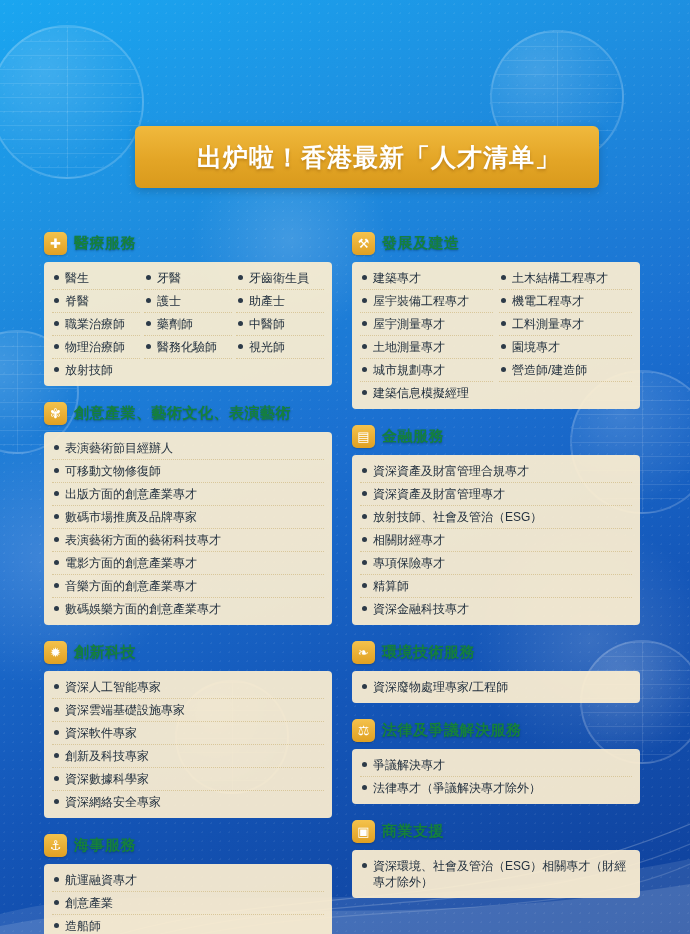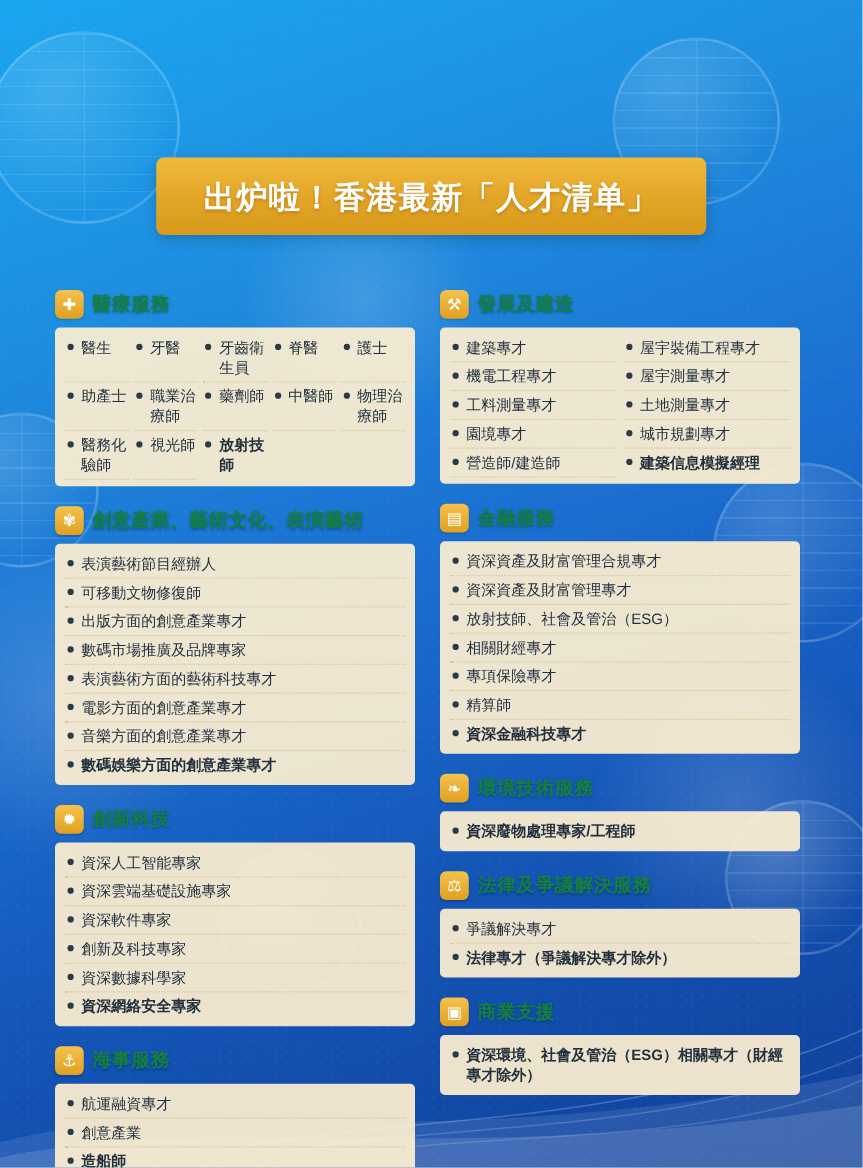--- a/index.html
+++ b/index.html
@@ -28,24 +28,25 @@
   .dots{position:absolute;width:100%;height:100%;
     background-image:radial-gradient(rgba(255,255,255,.10) 1px,rgba(255,255,255,0) 1px);
     background-size:9px 9px;opacity:.55;}
   .wave{position:absolute;left:0;right:0;bottom:0;height:170px;overflow:hidden;}
   .wave svg{position:absolute;bottom:0;left:0;}
 
   .content{position:relative;z-index:5;}
 
   
   .banner{
-    position:absolute;left:125px;top:126px;width:440px;height:62px;
+    position:absolute;left:135px;top:126px;width:440px;height:62px;
     background:linear-gradient(180deg,#f0b93d 0%,#e3a526 55%,#d99a1c 100%);
     border-radius:6px;display:flex;align-items:center;justify-content:center;
     box-shadow:0 3px 10px rgba(0,0,0,.18);
+    padding-left:24px;
   }
   .banner span{color:#fff;font-size:25px;font-weight:bold;letter-spacing:1px;
     text-shadow:0 2px 3px rgba(120,70,0,.35);}
 
   
   .col{position:absolute;width:288px;}
   .col-left{left:44px;top:232px;}
   .col-right{left:352px;top:232px;}
 
   .section{margin-bottom:16px;}
@@ -54,24 +55,24 @@
     background:linear-gradient(180deg,#f4c24c,#e0a022);
     display:flex;align-items:center;justify-content:center;color:#fff;font-size:13px;line-height:1;
     box-shadow:0 1px 2px rgba(0,0,0,.2);}
   .sec-title{color:#15803d;font-size:15px;font-weight:bold;letter-spacing:.5px;
     text-shadow:0 1px 2px rgba(0,40,90,.45);}
 
   .panel{background:rgba(255,240,208,.92);border-radius:4px;padding:5px 8px;}
   ul.items{list-style:none;margin:0;padding:0;}
   ul.items li{position:relative;padding:3px 0 3px 13px;font-size:12px;color:#23313f;
     border-bottom:1px dotted #d9c79a;line-height:16px;}
-  ul.items li:last-child{border-bottom:none;font-weight:bold;}
+  ul.items li:last-child{border-bottom:none;}
   ul.items li:before{content:"";position:absolute;left:2px;top:8px;width:5px;height:5px;border-radius:50%;background:#2c3a48;}
   .grid2{display:grid;grid-template-columns:1fr 1fr;column-gap:6px;}
-  .grid3{display:grid;grid-template-columns:repeat(5,1fr);column-gap:4px;}
+  .grid3{display:grid;grid-template-columns:repeat(3,1fr);column-gap:4px;}
   .grid3 li,.grid2 li{font-size:11.5px;}
 </style>
 </head>
 <body>
 
 <div class="bg-layer">
   <div class="dots"></div>
   <div class="soft s1"></div>
   <div class="soft s2"></div>
   <div class="soft s3"></div>
@@ -171,20 +172,21 @@
     </div>
   <div class="col col-right" id="col-right">
       <div class="section">
         <div class="sec-head">
           <span class="sec-icon">⚒</span>
           <span class="sec-title">發展及建造</span>
         </div>
         <div class="panel">
           <ul class="items grid2">
             <li>建築專才</li>
+            <li>土木結構工程專才</li>
             <li>屋宇裝備工程專才</li>
             <li>機電工程專才</li>
             <li>屋宇測量專才</li>
             <li>工料測量專才</li>
             <li>土地測量專才</li>
             <li>園境專才</li>
             <li>城市規劃專才</li>
             <li>營造師/建造師</li>
             <li>建築信息模擬經理</li>
           </ul>

